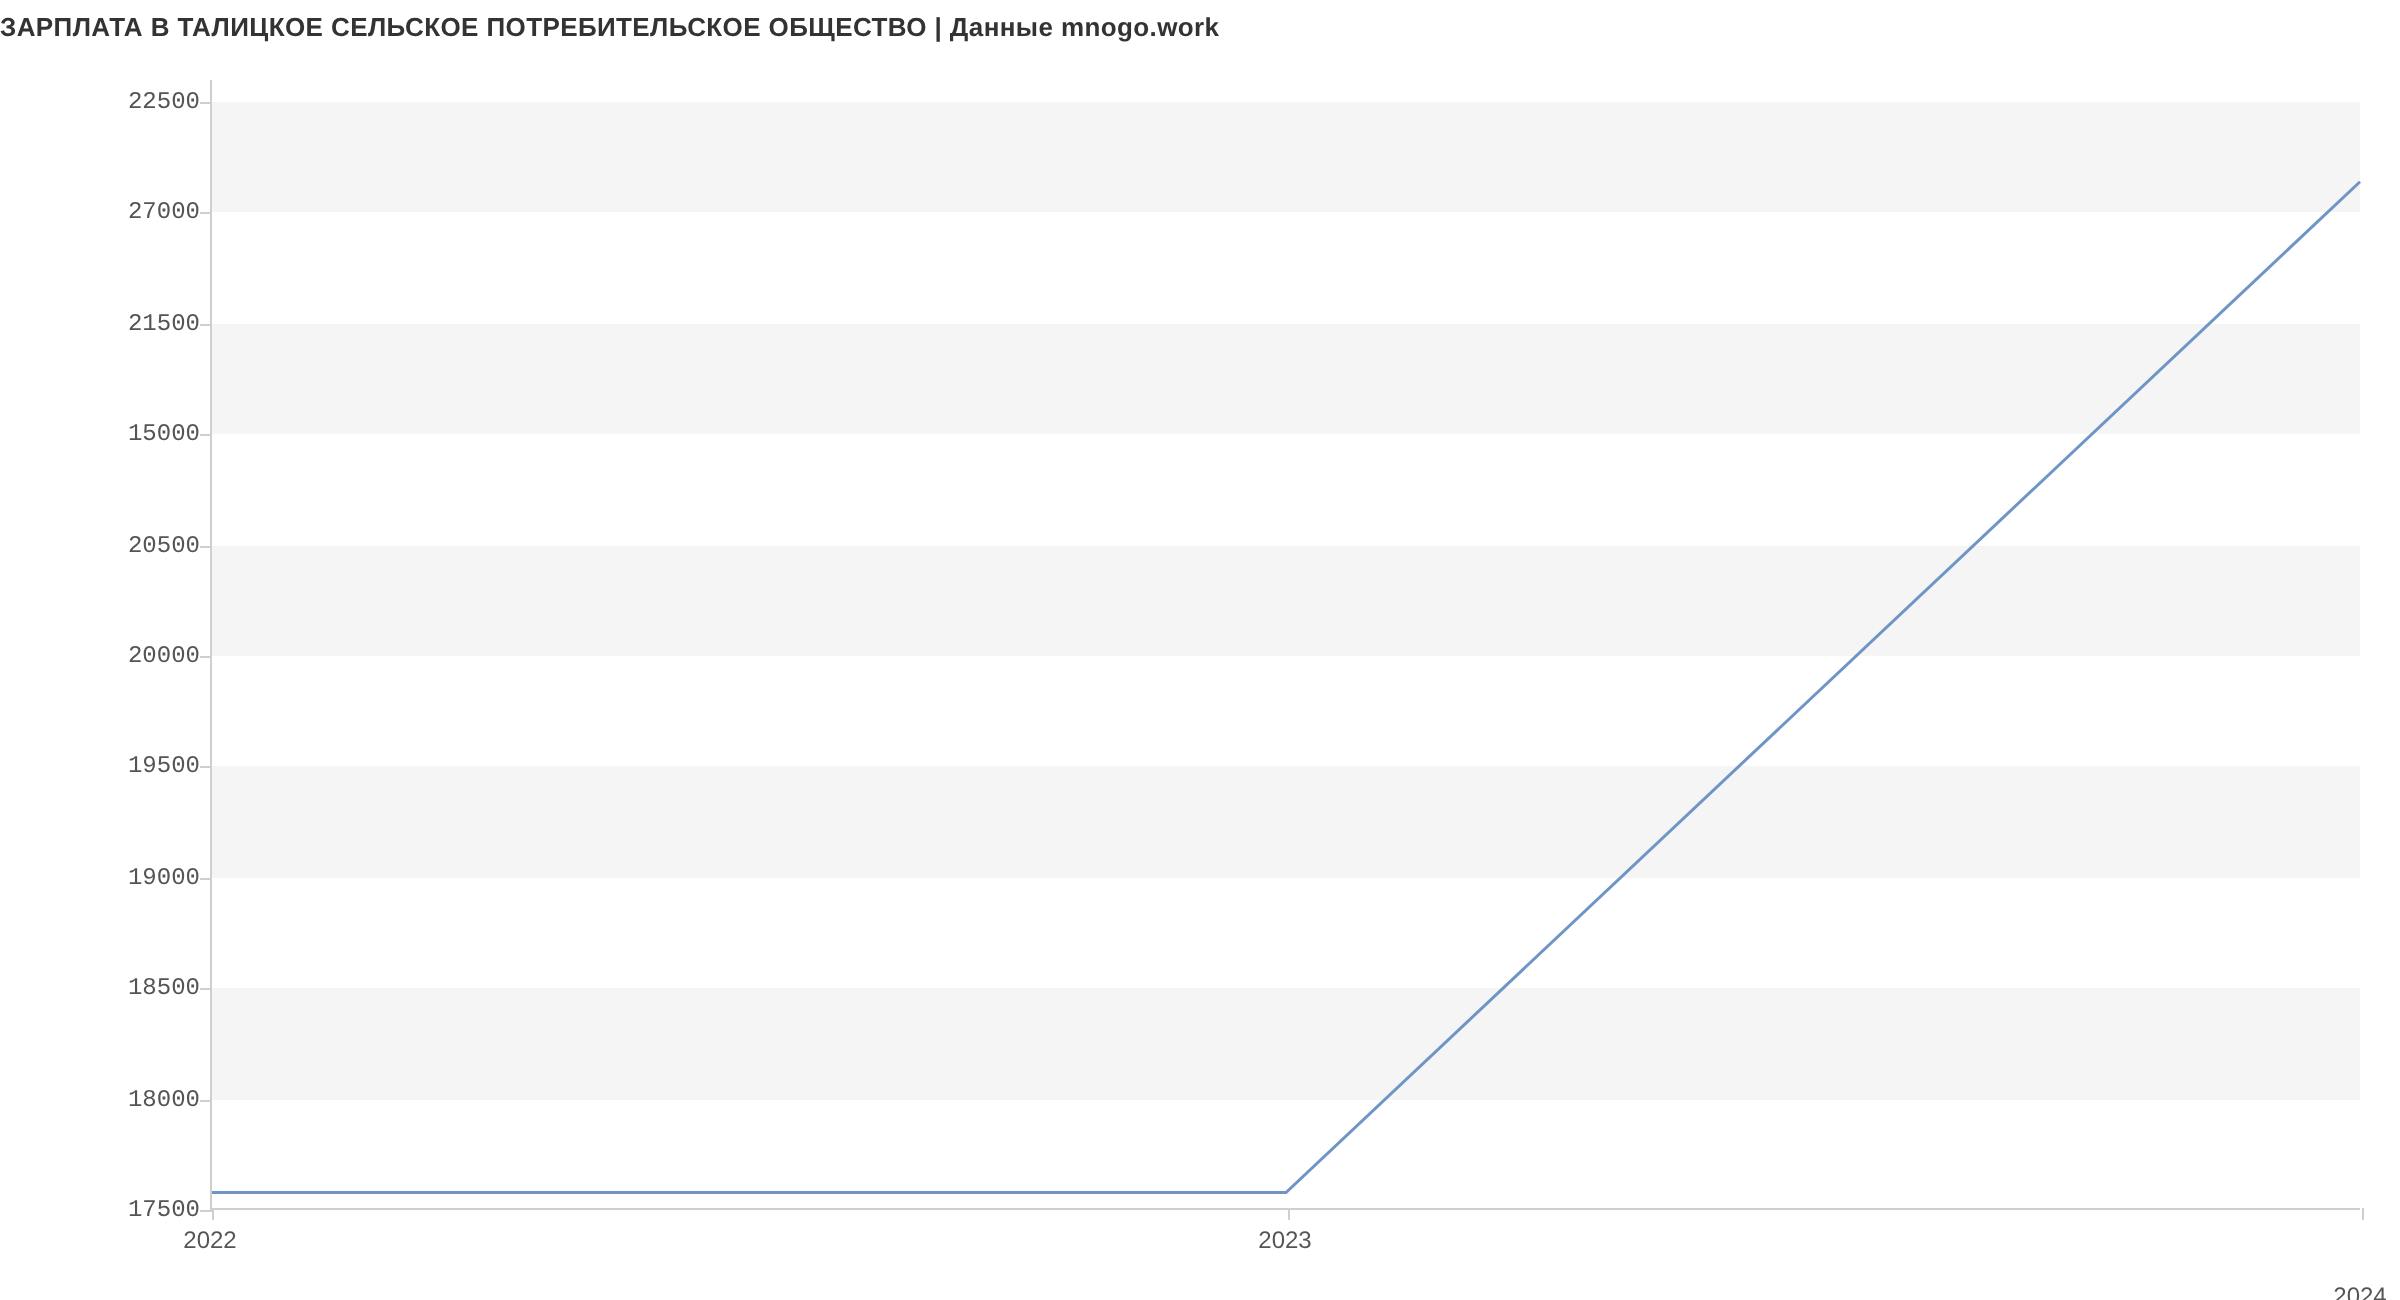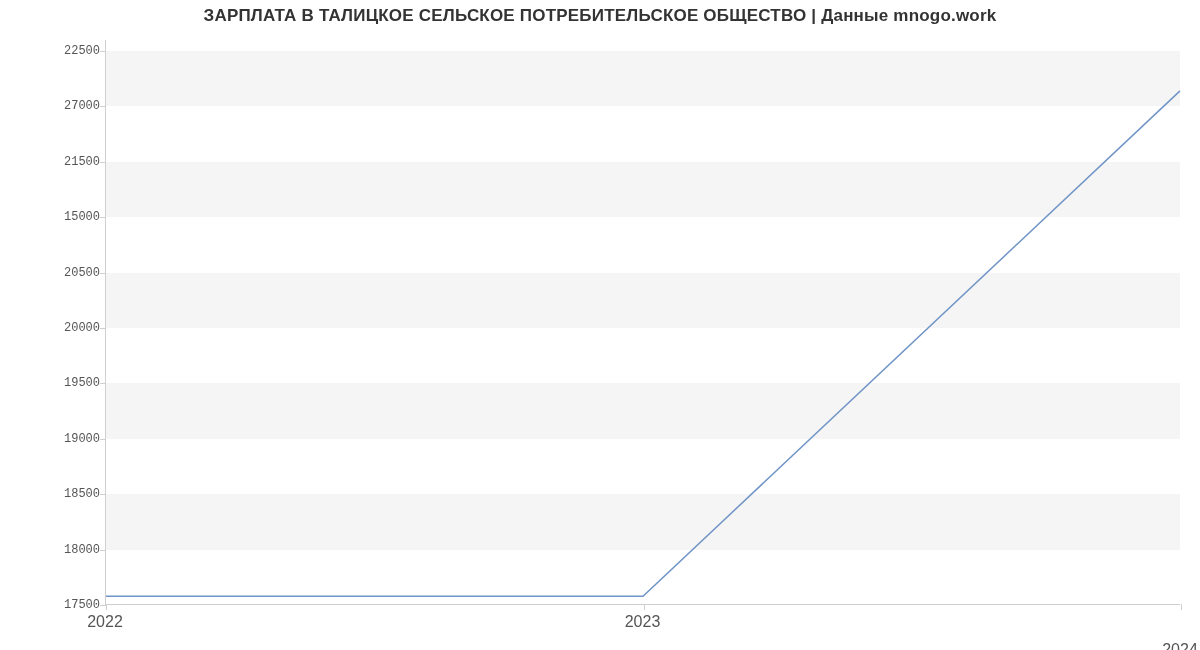--- a/index.html
+++ b/index.html
@@ -15,22 +15,21 @@
   .chart-wrap {
     position: relative;
     width: 1200px;
     height: 650px;
   }
   .chart-title {
     position: absolute;
     top: 6px;
     left: 0;
     width: 1200px;
-    text-align: center;
-    font-size: 17px;
+    font-size: 13px;
     font-weight: 600;
     color: #333;
     letter-spacing: 0.2px;
   }
   .plot-area {
     position: absolute;
     left: 105px;
     top: 40px;
     width: 1075px;
     height: 565px;
@@ -63,21 +62,21 @@
   }
   .x-tick {
     position: absolute;
     bottom: -6px;
     width: 0;
     height: 6px;
     border-left: 1px solid #cfcfcf;
   }
   .x-tick-label {
     position: absolute;
-    font-size: 16px;
+    font-size: 12px;
     color: #555;
     transform: translateX(-50%);
   }
   svg.line-layer {
     position: absolute;
     left: 0;
     top: 0;
     width: 100%;
     height: 100%;
     overflow: visible;

